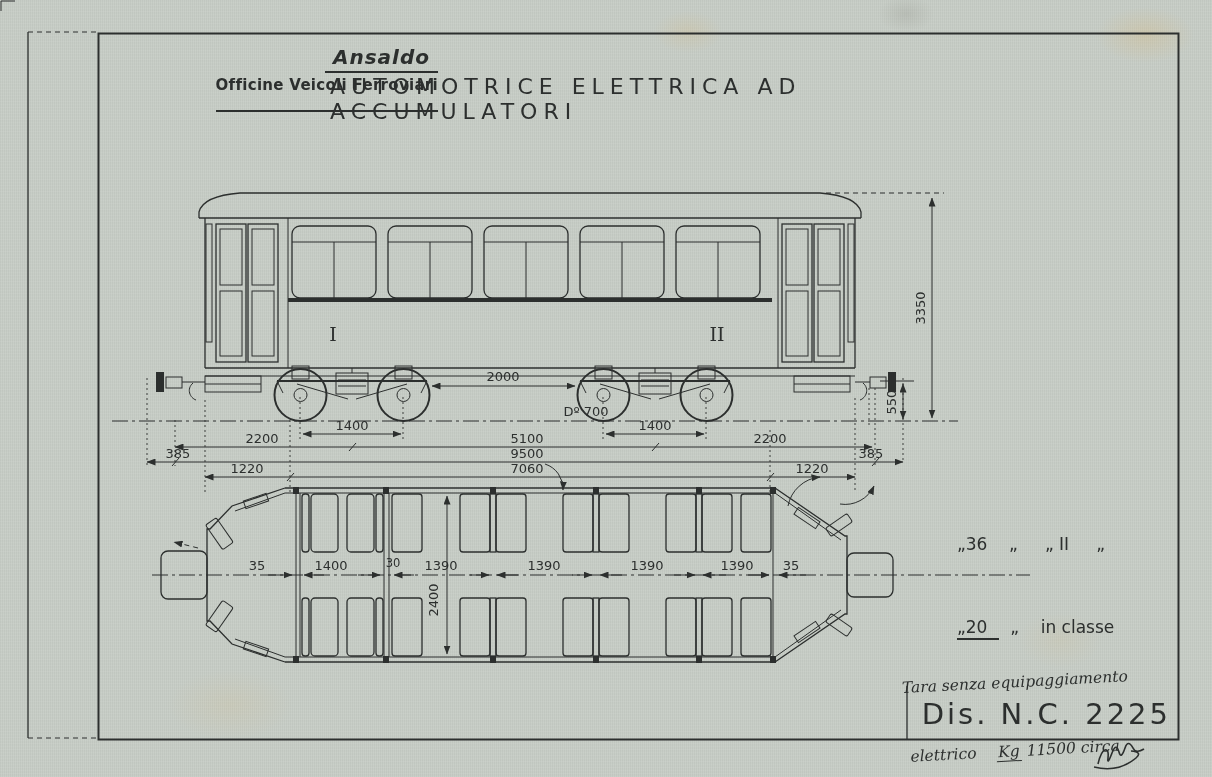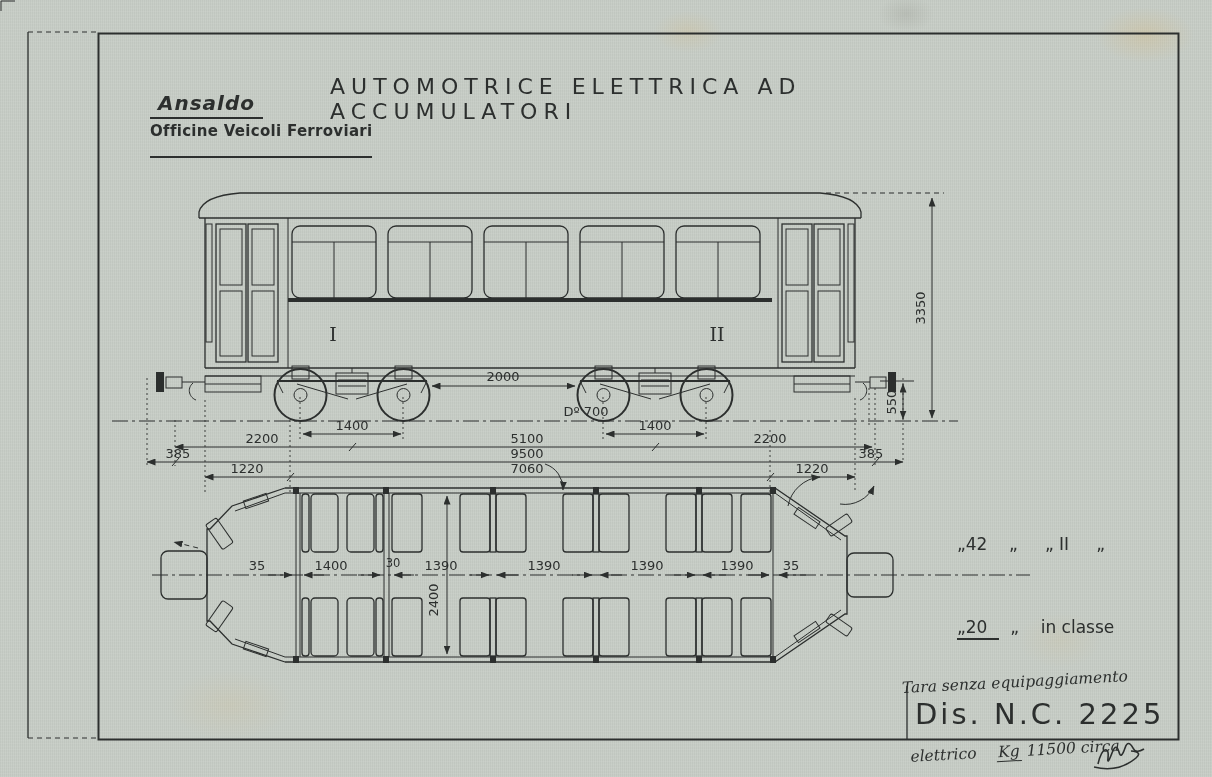--- a/index.html
+++ b/index.html
@@ -20,32 +20,32 @@
   .s1{stroke:#2c2f2e;stroke-width:1;fill:none;}
   .f{fill:#2c2f2e;stroke:none;}
   .dot{stroke:#2c2f2e;stroke-width:.9;fill:none;stroke-dasharray:2 3;}
   .dsh{stroke:#2c2f2e;stroke-width:1;fill:none;stroke-dasharray:5 4;}
   .dd{stroke:#2c2f2e;stroke-width:1;fill:none;stroke-dasharray:16 4 3 4;}
   .dl{stroke:#2c2f2e;stroke-width:1;fill:none;marker-start:url(#ms);marker-end:url(#me);}
   .ch{stroke:#2c2f2e;stroke-width:1;fill:none;marker-end:url(#me);}
   .dim{font-family:"DejaVu Sans",sans-serif;font-size:13px;fill:#2c2f2e;text-anchor:middle;}
   .dimS{font-size:11.5px;}
   .rom{font-family:"DejaVu Serif",serif;font-size:19px;fill:#2c2f2e;text-anchor:middle;}
-  .hdr{position:absolute;left:150px;top:45px;width:300px;text-align:left;line-height:1.25;margin-top:46px;}
+  .hdr{position:absolute;left:138px;top:45px;width:300px;text-align:right;line-height:1.25;}
   .hdr .co{font-style:italic;font-weight:bold;font-size:20px;letter-spacing:1px;display:inline-block;
     border-bottom:2px solid #2c2f2e;padding:0 8px 1px;}
   .hdr .dep{font-weight:bold;font-size:15px;display:inline-block;border-bottom:2px solid #2c2f2e;
     padding-bottom:15px;margin-top:3px;letter-spacing:.3px;}
   .ttl{position:absolute;left:330px;top:74px;width:620px;text-align:left;font-size:22px;letter-spacing:6px;}
   .cap{position:absolute;left:957px;top:476px;font-size:17px;line-height:27.5px;white-space:pre;}
   .cap .ul{border-bottom:2px solid #2c2f2e;padding:0 12px 1px 0;}
   .note{position:absolute;left:903px;top:624px;width:270px;font-family:"DejaVu Serif",serif;font-style:italic;
     font-size:15.5px;transform:rotate(-3deg);line-height:23px;white-space:pre;}
   .note .kg{border-bottom:1.5px solid #2c2f2e;padding:0 2px;}
-  .disno{position:absolute;left:915px;top:697px;width:256px;text-align:left;font-size:29px;letter-spacing:3px;}
+  .disno{position:absolute;left:915px;top:697px;width:256px;text-align:right;font-size:29px;letter-spacing:3px;}
 </style>
 </head>
 <body>
 
 <div class="sheet">
 
 <svg class="draw" width="1212" height="777" viewBox="0 0 1212 777">
   <defs>
     <marker id="me" markerWidth="9" markerHeight="7" refX="8.5" refY="3.5" orient="auto" markerUnits="userSpaceOnUse">
       <path d="M0,0 L9,3.5 L0,7 Z" fill="#2c2f2e"></path>
@@ -346,21 +346,21 @@
 </svg>
 
 <div class="hdr">
   <div><span class="co">Ansaldo</span></div>
   <div><span class="dep">Officine Veicoli Ferroviari</span></div>
 </div>
 
 <div class="ttl">AUTOMOTRICE  ELETTRICA  AD  ACCUMULATORI</div>
 
 <div class="cap">
-  <div>„42    „     „ II     „</div>
+  <div>„36    „     „ II     „</div>
   <div><span class="ul">„20</span><span>  „    in classe</span></div>
   
 </div>
 
 <div class="note">
   <div>Tara senza equipaggiamento</div>
   <div>&nbsp;<span>elettrico</span>&nbsp;&nbsp;&nbsp;&nbsp;<span class="kg">Kg</span><span> 11500 circa</span></div>
 </div>
 
 <div class="disno">Dis. N.C.  2225</div>

